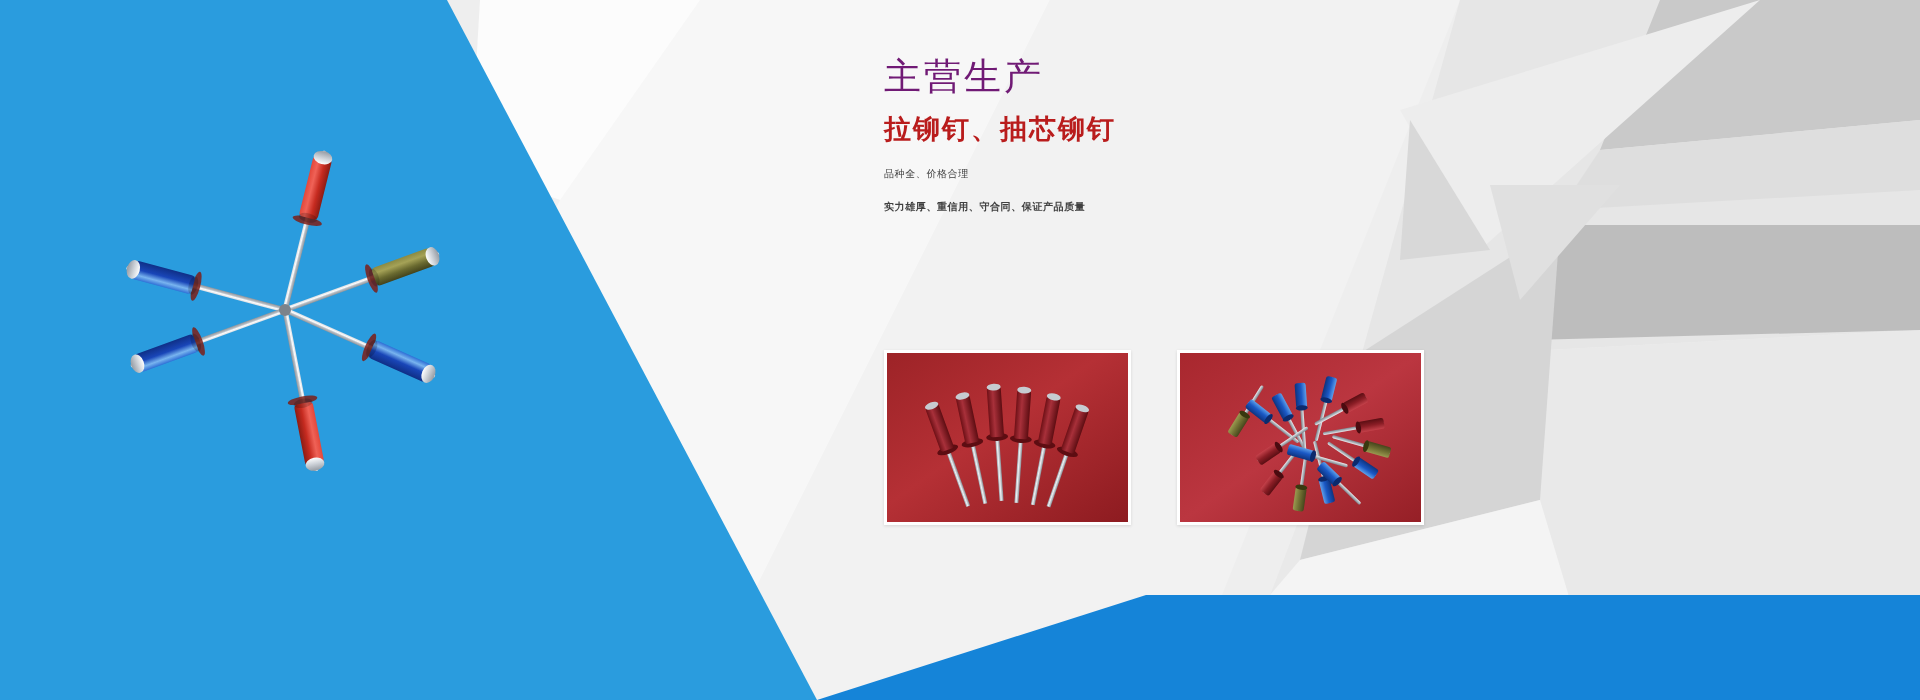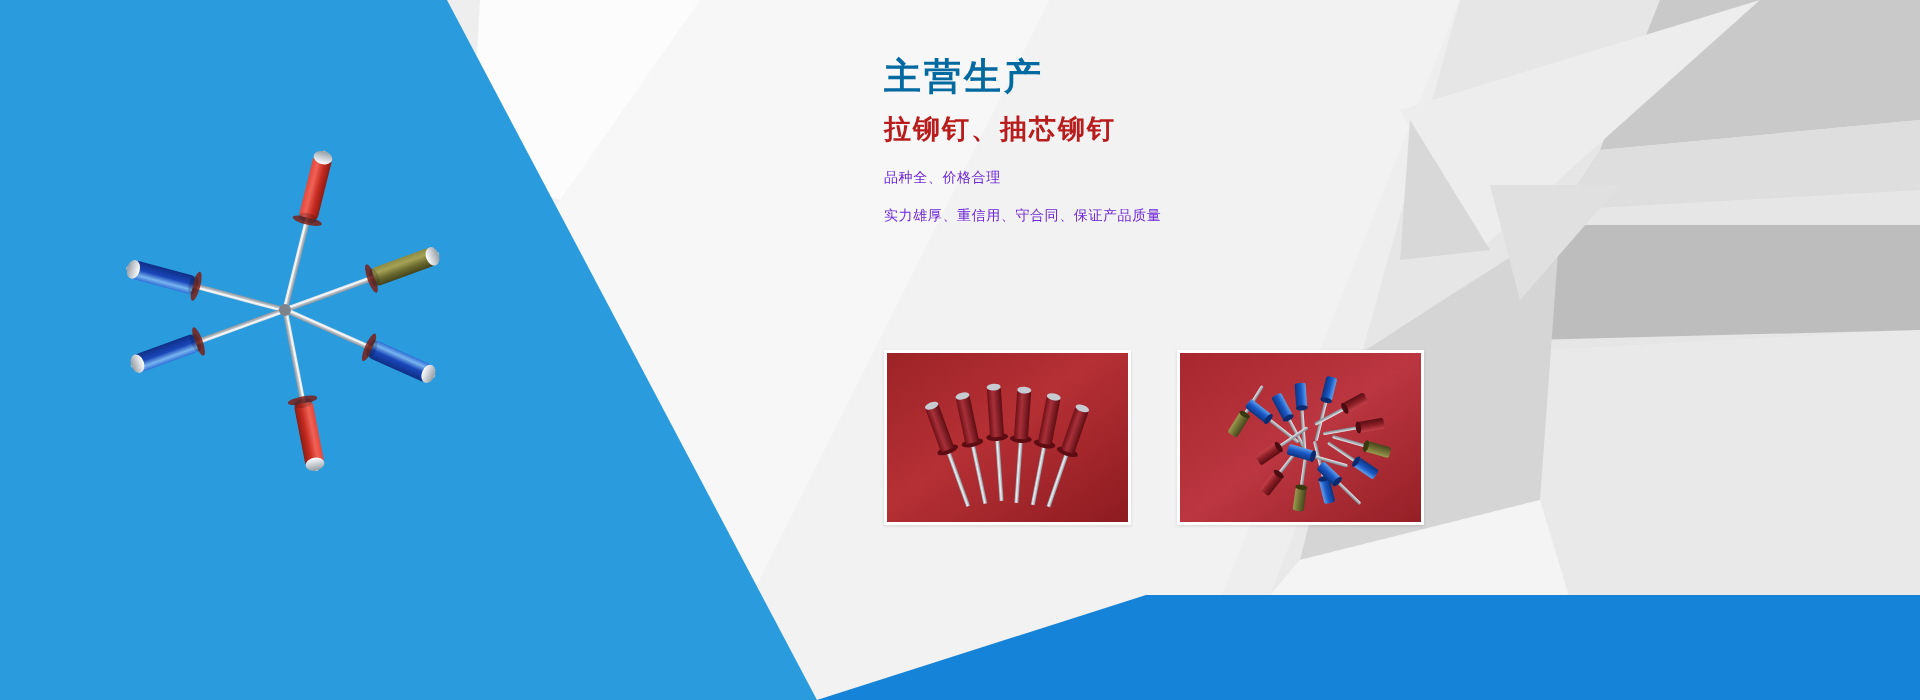--- a/index.html
+++ b/index.html
@@ -29,43 +29,43 @@
   .hero svg { width:100%; height:100%; display:block; }
 
   
   .text-col {
     position:absolute;
     left:884px; top:55px;
     width:640px;
   }
   .headline {
     font-size:37px;
-    font-weight:bold;
-    color:#0369a1;
+    font-weight:normal;
+    color:#701a75;
     letter-spacing:3px;
     line-height:1.2;
     margin-bottom:14px;
   }
   .subhead {
     font-size:27px;
     font-weight:bold;
     color:#b91c1c;
     letter-spacing:2px;
     line-height:1.25;
     margin-bottom:20px;
   }
   .blurbs { margin-bottom:22px; }
   .blurb {
-    font-size:14px;
-    color:#6d28d9;
+    font-size:10px;
+    color:#404040;
     line-height:1.45;
     letter-spacing:0.6px;
     margin-bottom:18px;
   }
-  .blurb:last-child { margin-bottom:0; }
+  .blurb:last-child { margin-bottom:0;font-weight:bold; }
 
   
   .thumbs {
     position:absolute;
     left:884px; top:350px;
     display:flex;
     gap:46px;
   }
   .thumb {
     width:247px; height:175px;

